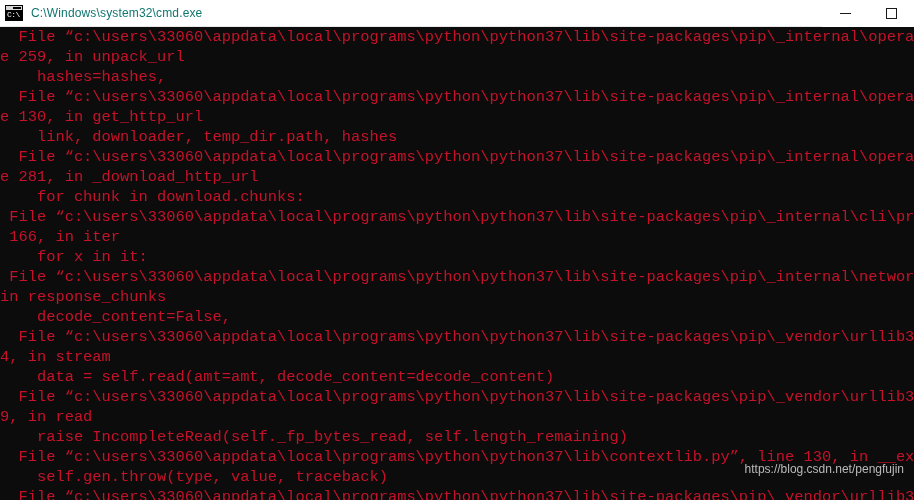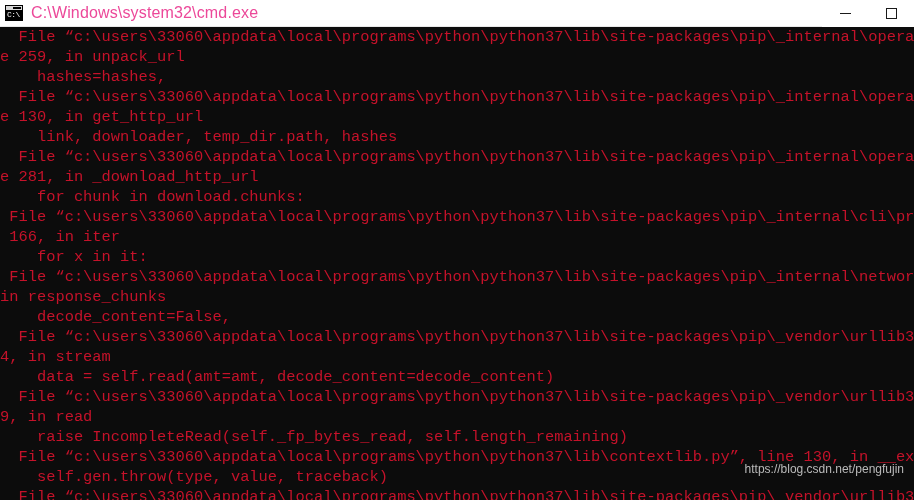--- a/index.html
+++ b/index.html
@@ -72,22 +72,22 @@
     position: absolute;
     left: 1px;
     bottom: 0px;
     color: #ffffff;
     font-family: "Liberation Mono", monospace;
     font-size: 8px;
     line-height: 10px;
     letter-spacing: -0.5px;
   }
   #title-text {
-    font-size: 16px;
-    color: #ec4899;
+    font-size: 12px;
+    color: #0f766e;
     white-space: nowrap;
     letter-spacing: 0.15px;
   }
   #title-buttons {
     display: flex;
     flex: 0 0 auto;
     height: 27px;
   }
   .tb-btn {
     width: 46px;

